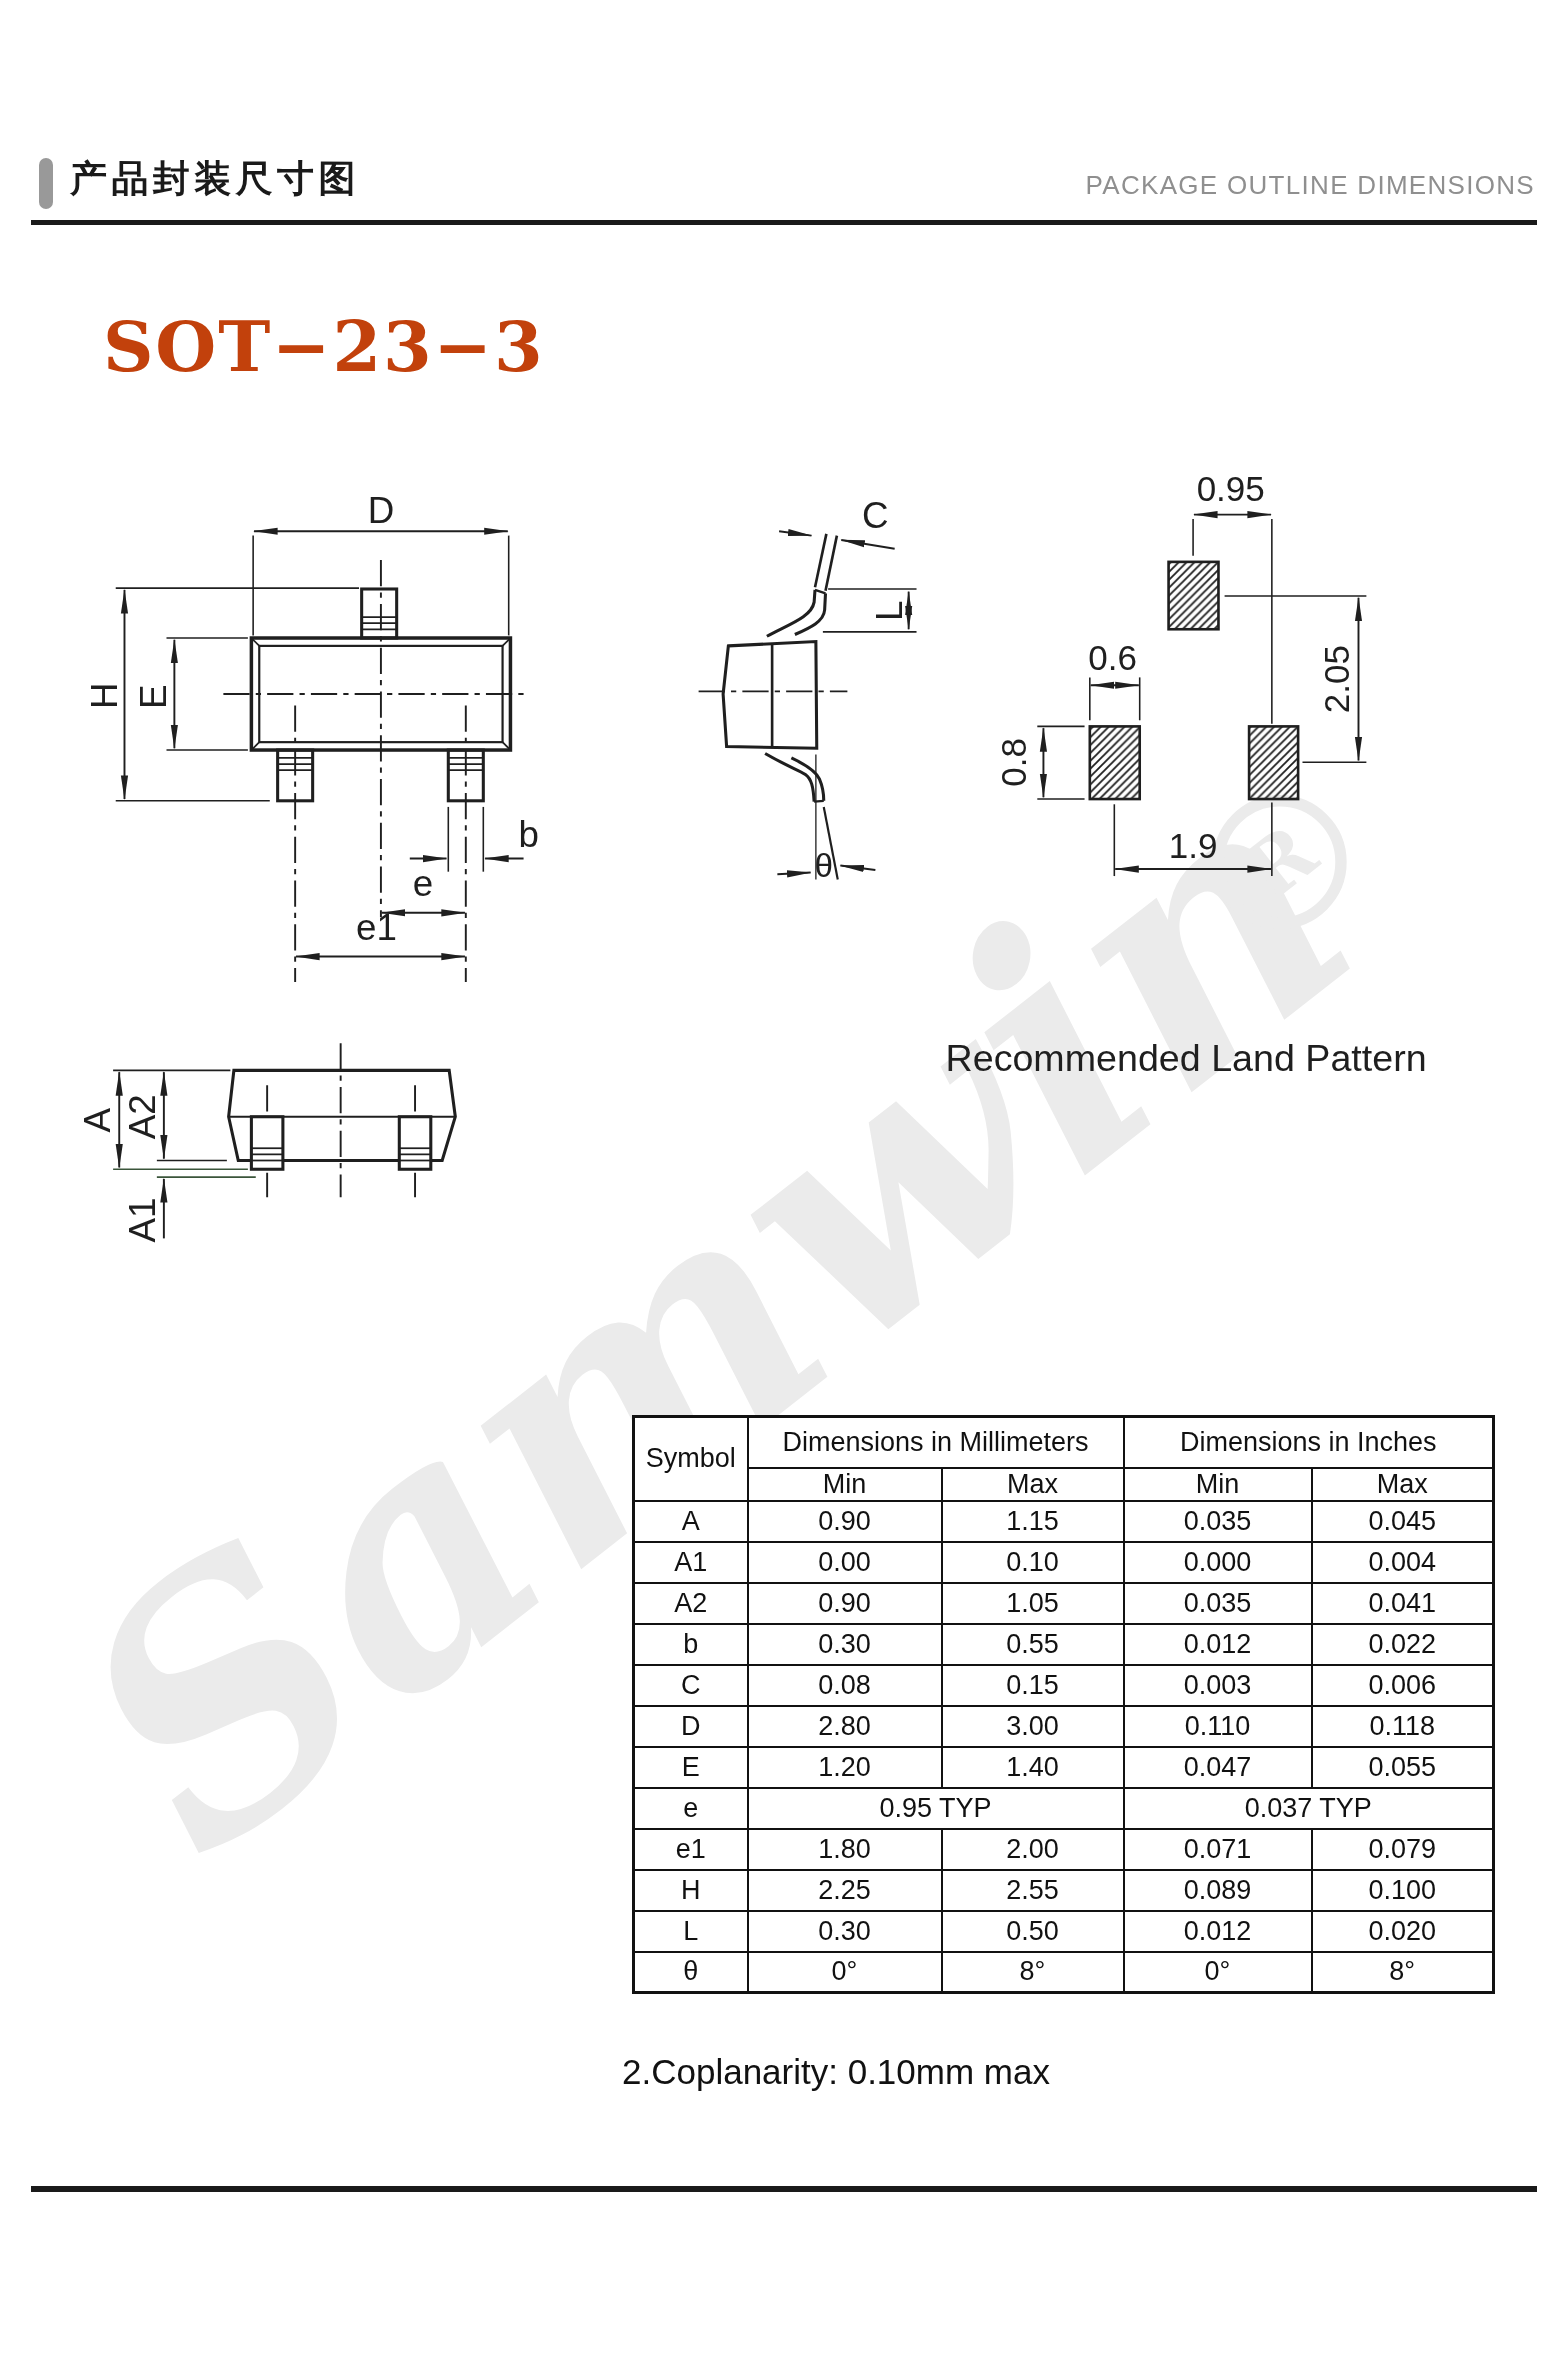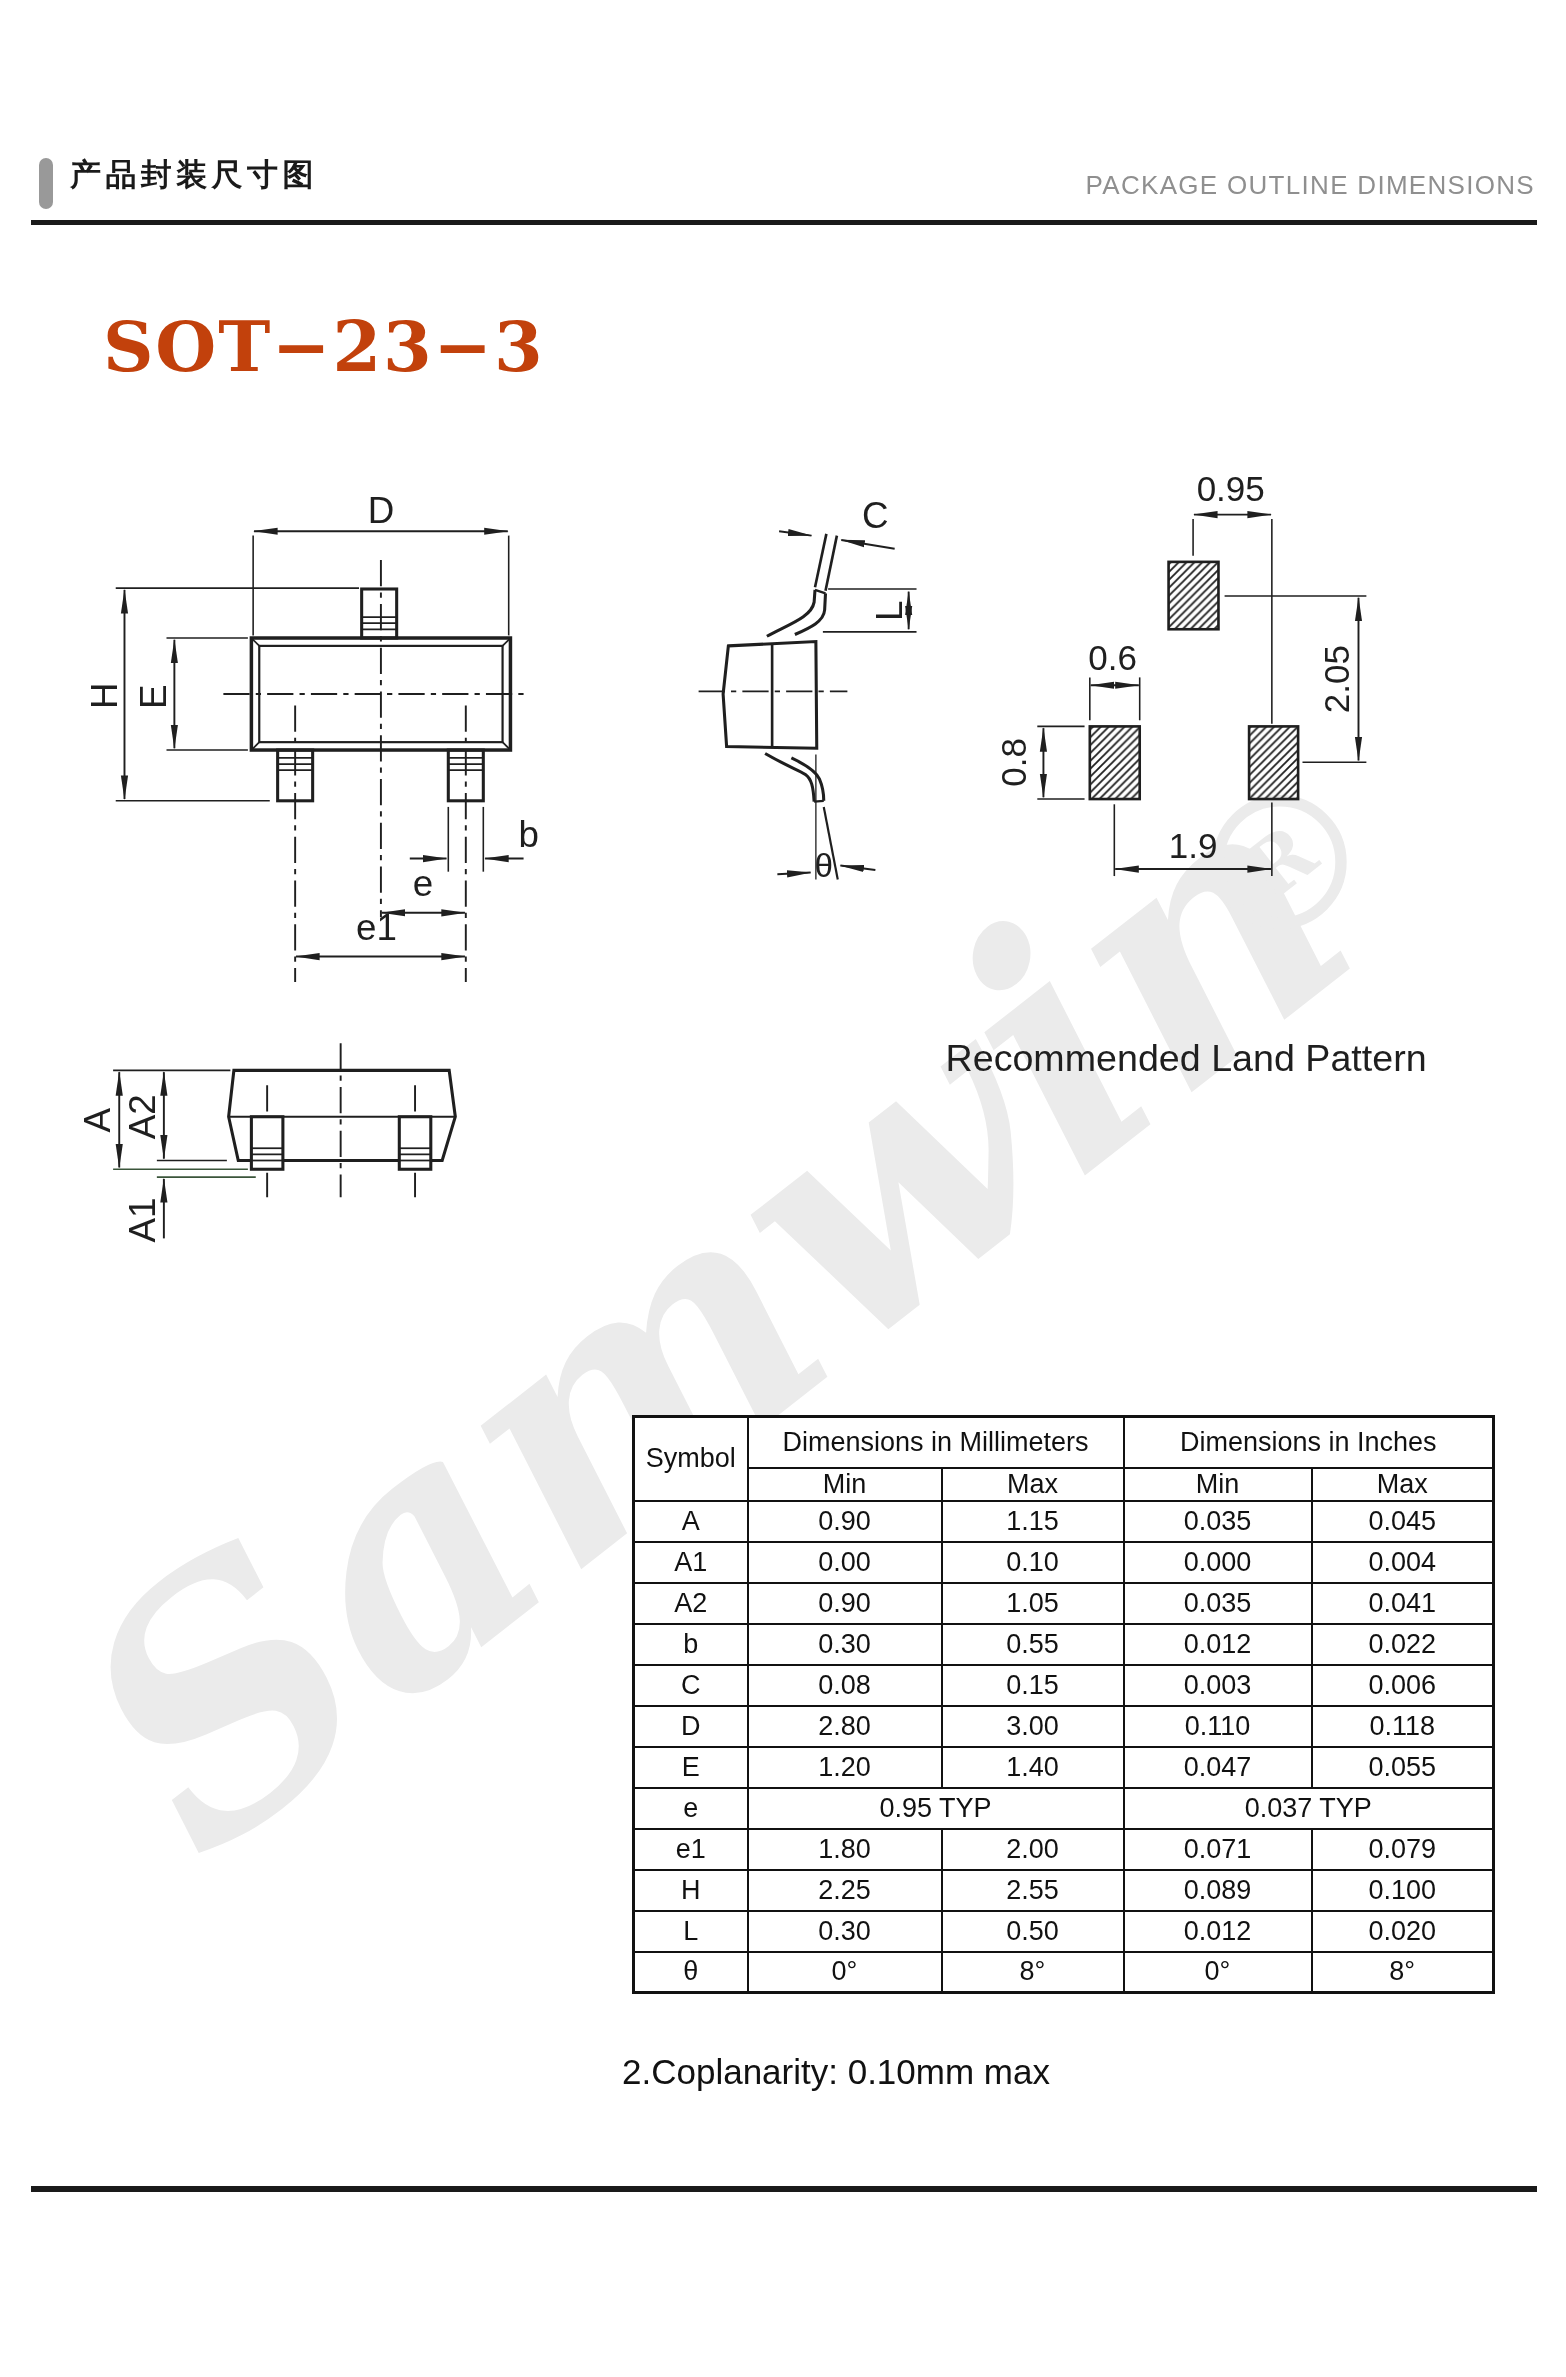--- a/index.html
+++ b/index.html
@@ -3,21 +3,21 @@
 <meta charset="utf-8">
 <style>
   html,body{margin:0;padding:0;}
   body{
     width:1567px;height:2377px;background:#ffffff;position:relative;
     font-family:"Liberation Sans", sans-serif;color:#1a1a1a;overflow:hidden;
   }
   .abs{position:absolute;}
   
   .hdr-bar{left:39px;top:158px;width:14px;height:51px;background:#999;border-radius:7px;}
-  .hdr-cn{left:70px;top:154px;font-size:31px;font-weight:bold;letter-spacing:4.4px;color:#1a1a1a;white-space:nowrap;text-align:right;}
+  .hdr-cn{left:70px;top:154px;font-size:37px;font-weight:bold;letter-spacing:4.4px;color:#1a1a1a;white-space:nowrap;text-align:right;}
   .hdr-en{right:32px;top:170px;font-size:26px;color:#8f8f8f;letter-spacing:1.3px;white-space:nowrap;}
   .rule{left:31px;width:1506px;background:#1a1a1a;}
   .rule-top{top:220px;height:5.3px;}
   .rule-bottom{top:2186px;height:6.1px;}
   .pkg-title{left:103px;top:305px;margin:0;font-family:"DejaVu Serif","Liberation Serif",serif;
     font-size:70px;font-weight:bold;letter-spacing:1.8px;color:#c2410c;}
   
   #drawing{left:0;top:0;}
   
   table.dim-table{

